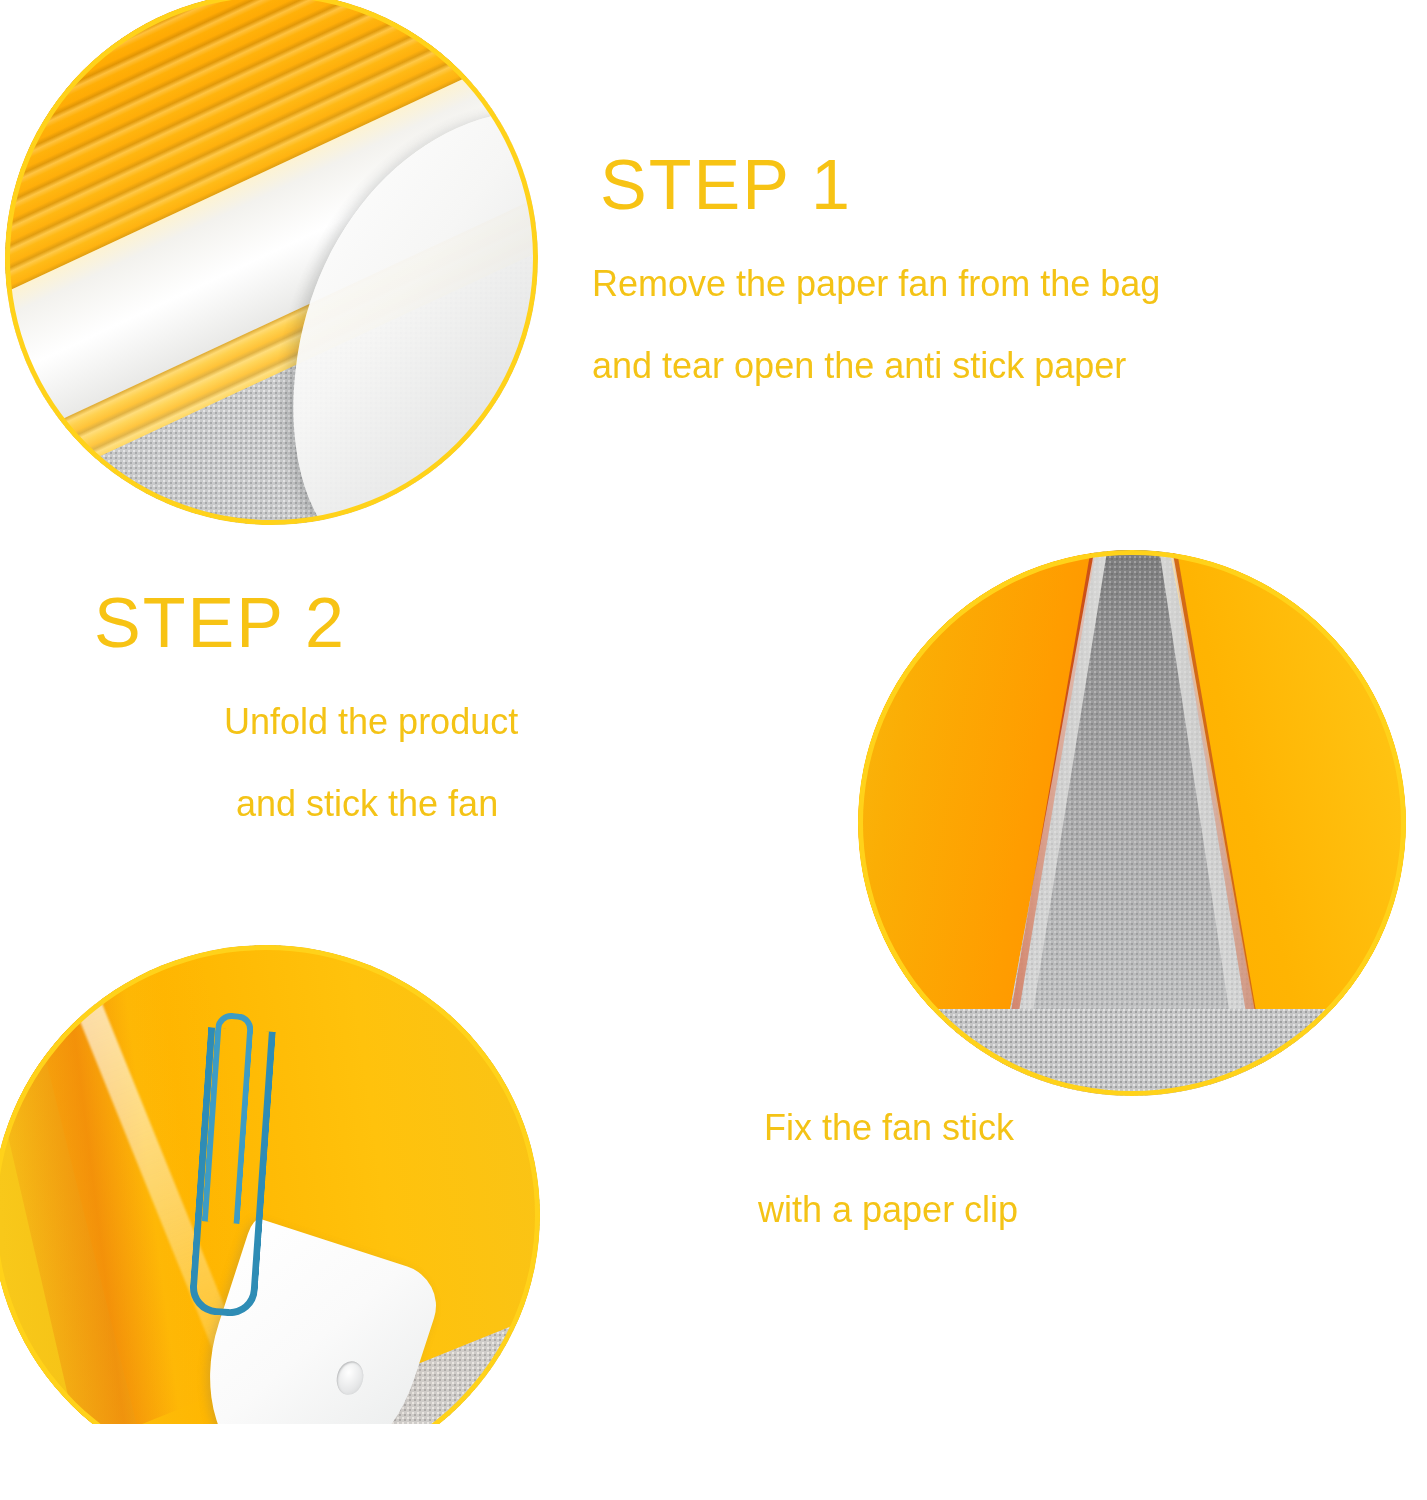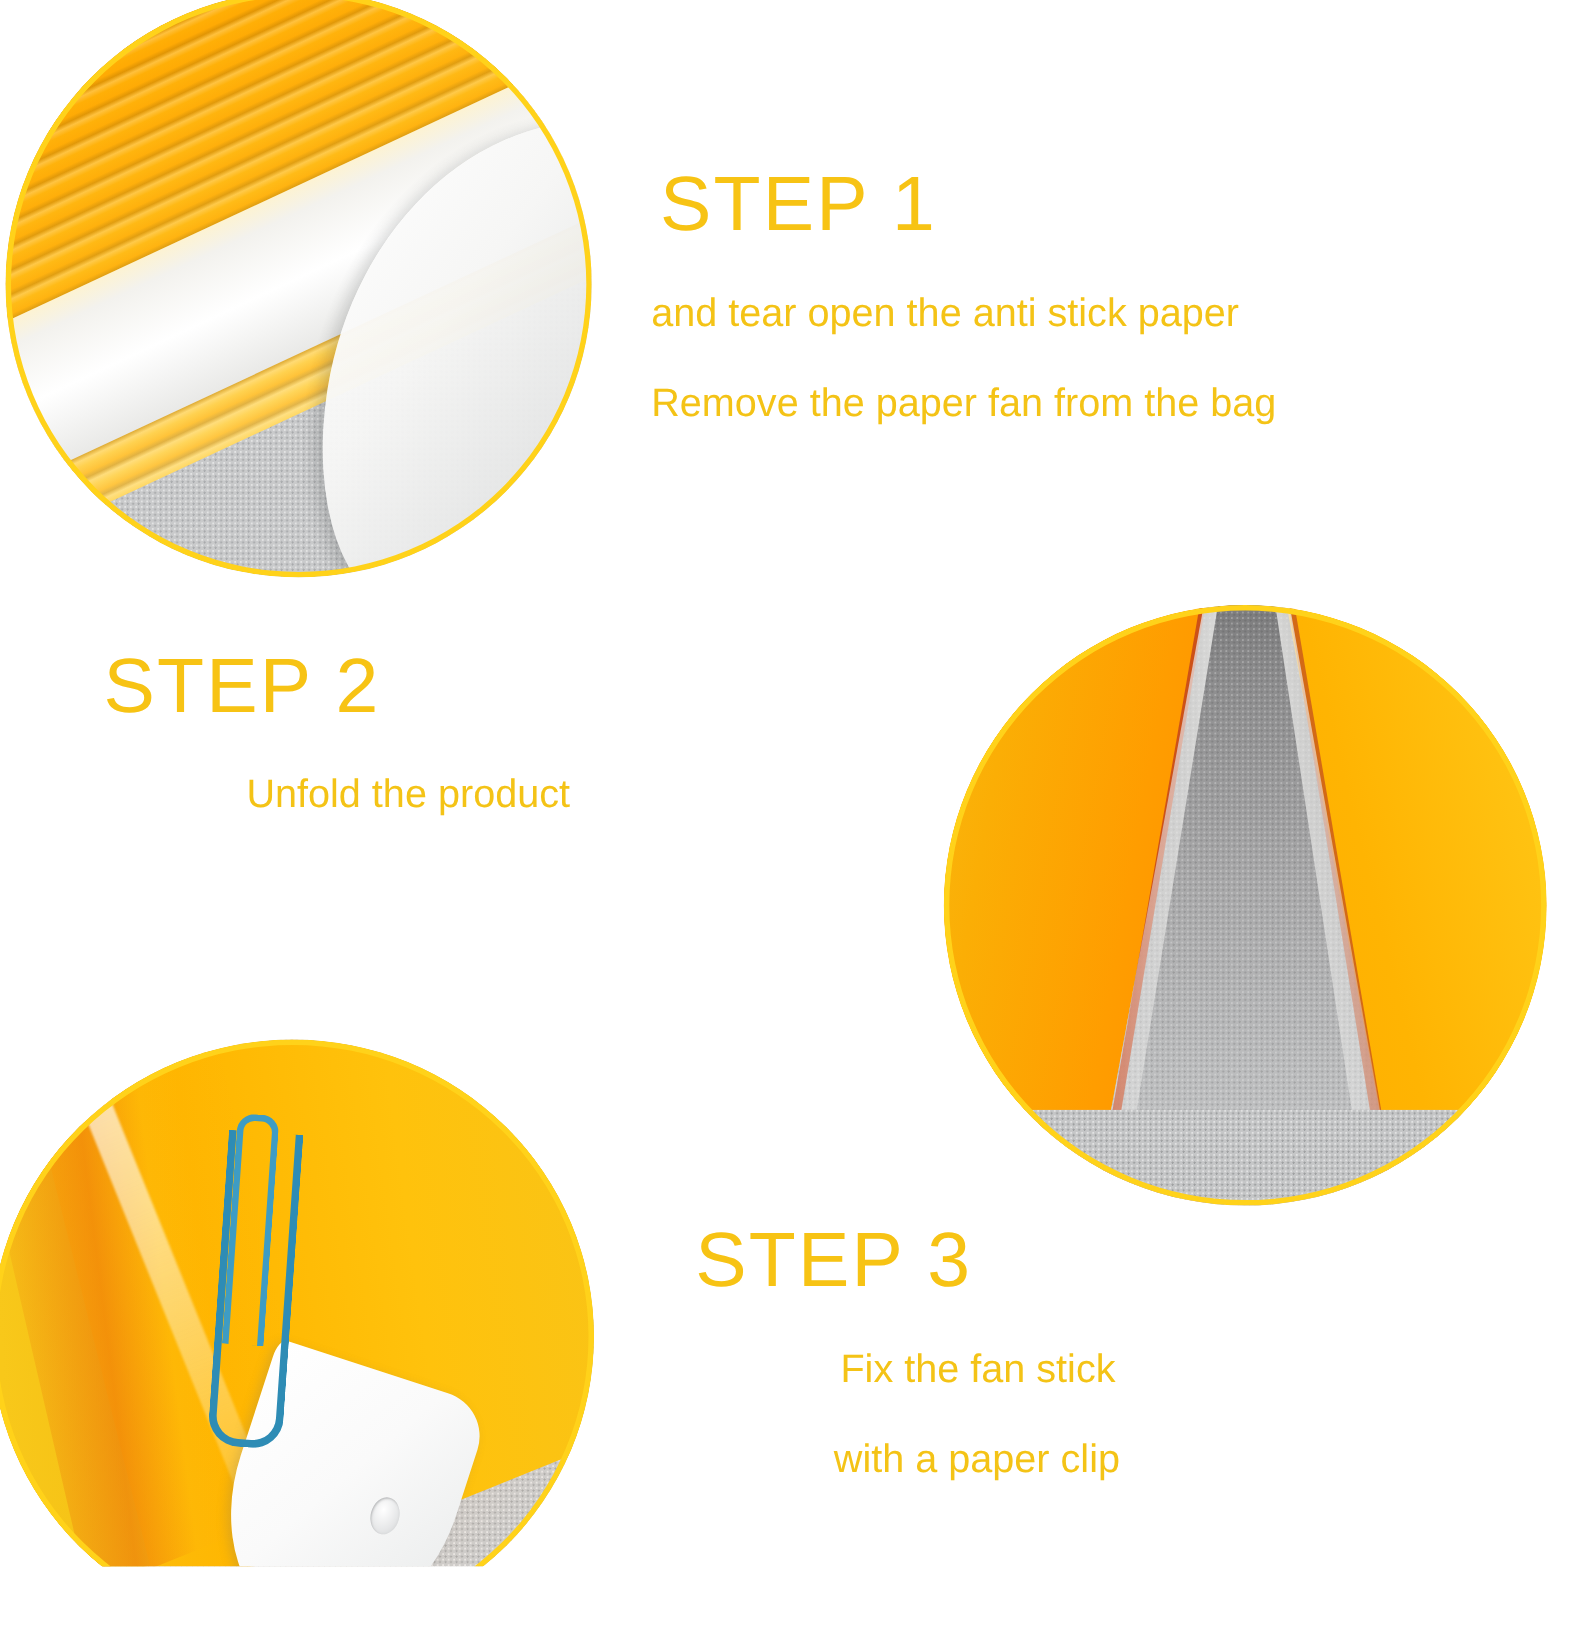--- a/index.html
+++ b/index.html
@@ -311,27 +311,28 @@
       <div id="c1-texture"></div>
       <div id="c1-fan"></div>
       <div id="c1-white-strip"></div>
       <div id="c1-flap"></div>
     </div>
     <div class="ring"></div>
   </div>
 
   <div class="step-block" id="step-1-text">
     <h2 class="step-heading">STEP 1</h2>
+    <p class="step-line l1">Remove the paper fan from the bag</p>
     <p class="step-line l2">and tear open the anti stick paper</p>
-    <p class="step-line l1">Remove the paper fan from the bag</p>
   </div>
 
   <div class="step-block" id="step-2-text">
     <h2 class="step-heading">STEP 2</h2>
     <p class="step-line l1">Unfold the product</p>
+    <p class="step-line l2">and stick the fan</p>
   </div>
 
   <div class="photo-circle" id="circle-3">
     <div class="photo-inner">
       <div id="c3-bg"></div>
       <div id="c3-left"></div>
       <div id="c3-right"></div>
       <div id="c3-center"></div>
       <div id="c3-center-texture"></div>
       <div id="c3-seam-l"></div>
@@ -354,18 +355,17 @@
       <div id="c2-highlight"></div>
       <div id="c2-tail"></div>
       <div id="c2-tail-hole"></div>
       <div class="clip-u" id="c2-clip-outer"></div>
       <div id="c2-clip-inner"></div>
     </div>
     <div class="ring"></div>
   </div>
 
   <div class="step-block" id="step-3-text">
-    <h2 class="step-heading">STEP 3</h2>
     <p class="step-line l1">Fix the fan stick</p>
     <p class="step-line l2">with a paper clip</p>
   </div>
 
 </div>
 
 </body></html>

